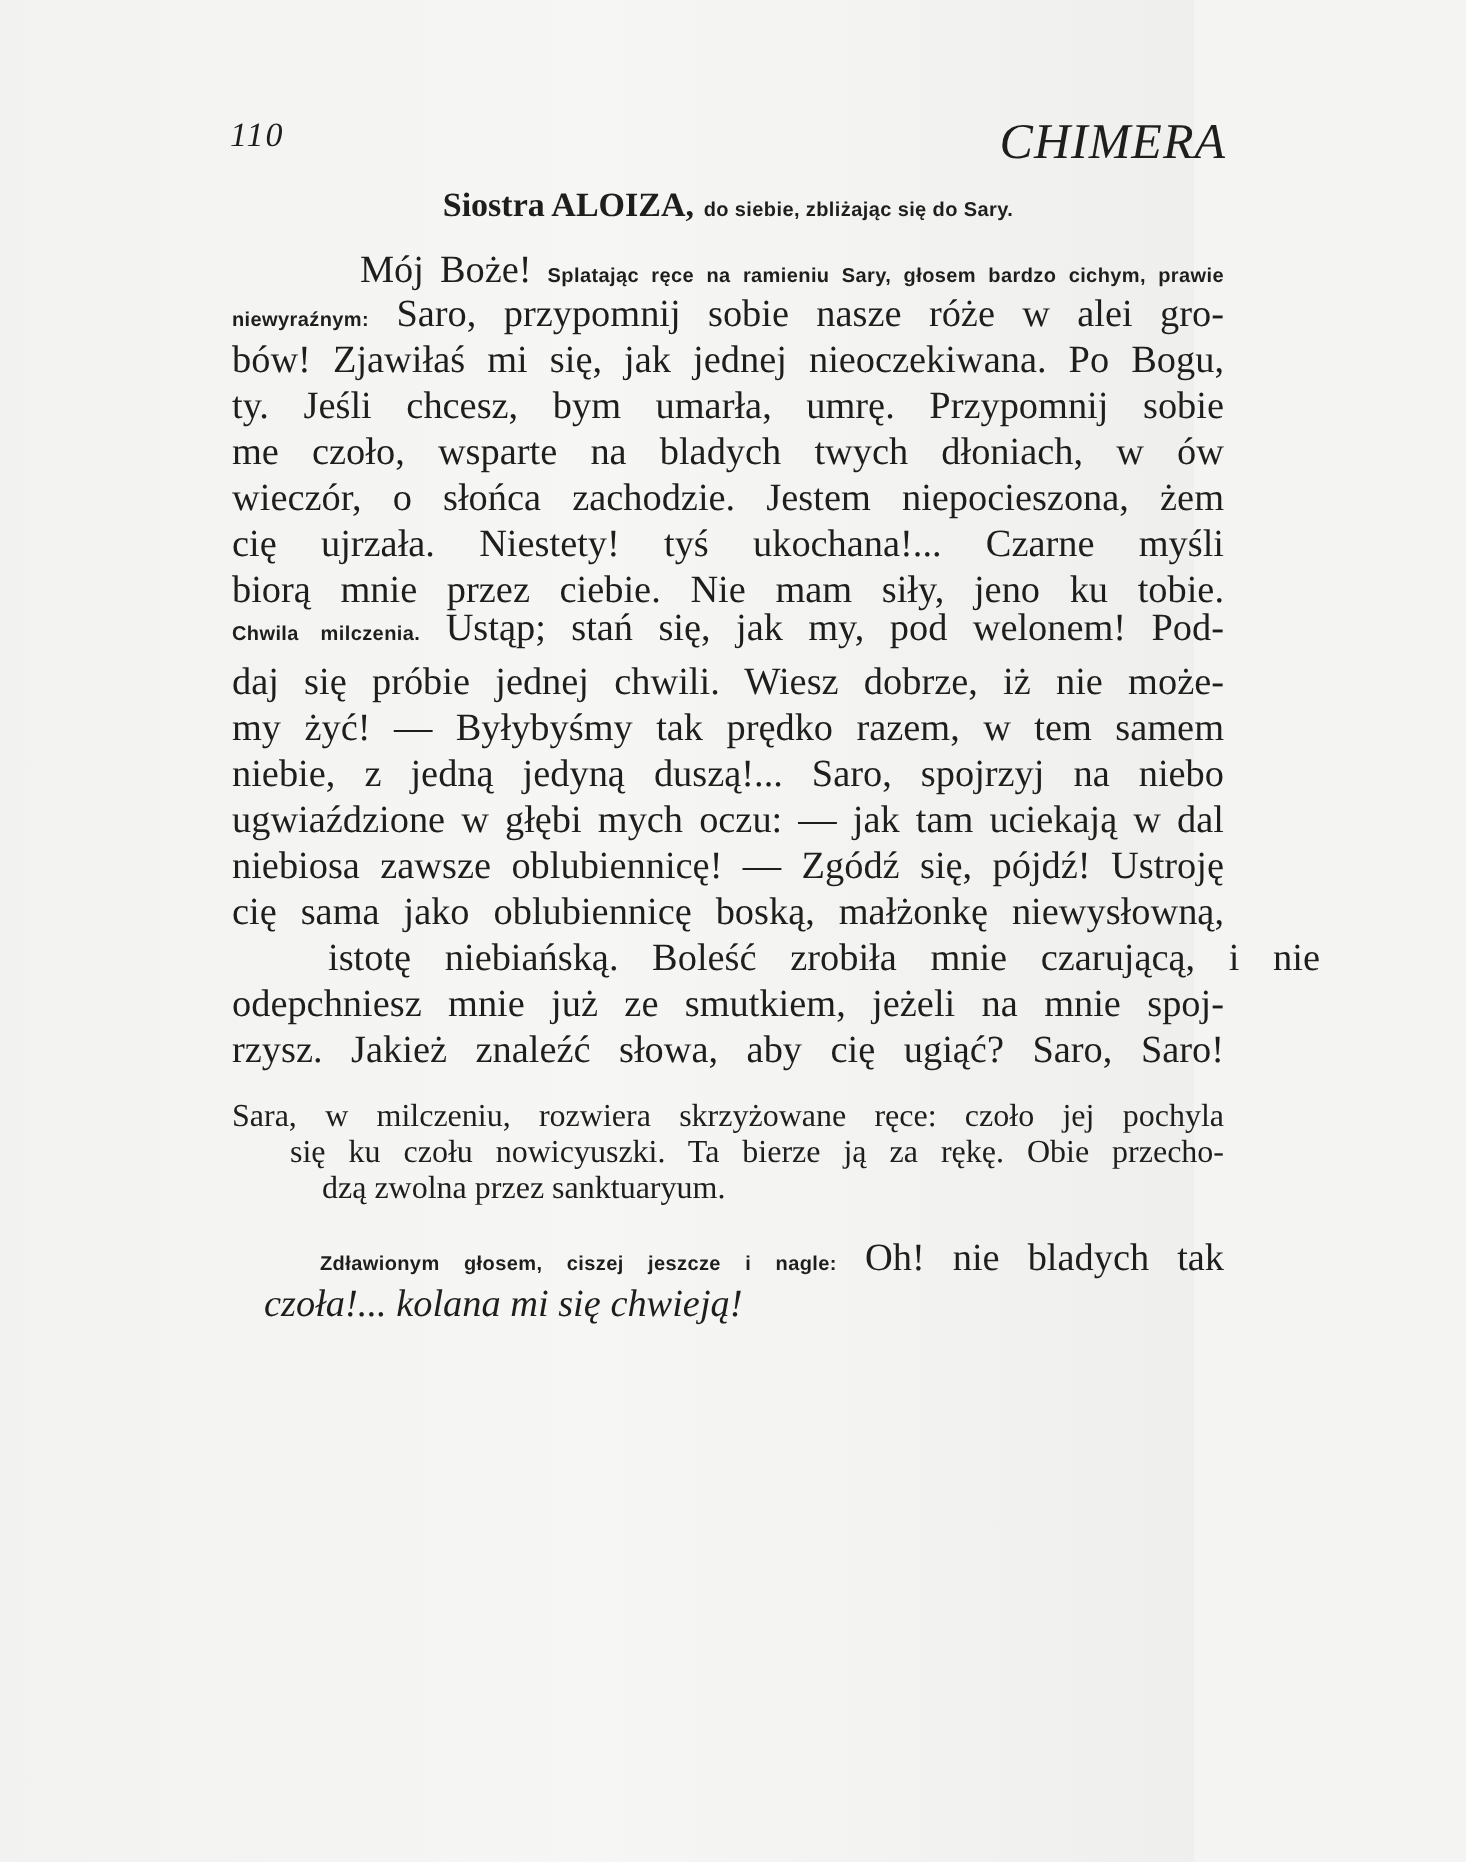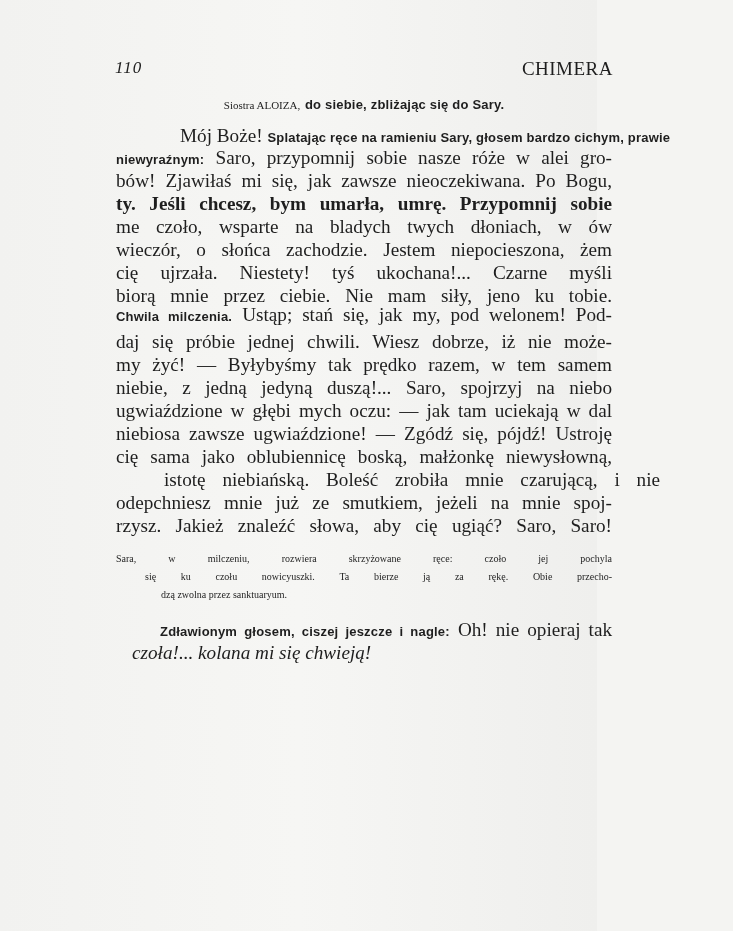--- a/index.html
+++ b/index.html
@@ -18,37 +18,37 @@
   .running-head {
     position: absolute; top: 58px; left: 115px; width: 498px; height: 24px;
   }
   .folio {
     position: absolute; left: 0; top: 0;
     font-family: "Liberation Serif", serif; font-style: italic;
     font-size: 17px; letter-spacing: 1px;
   }
   .running-title {
     position: absolute; right: 0; top: 0;
-    font-family: "Liberation Serif", serif; 
-    font-size: 19px; letter-spacing: 0.5px;
+    font-family: "Liberation Serif", serif; font-style: italic;
+    font-size: 25px; letter-spacing: 0.5px;
   }
   .text {
     position: absolute; left: 116px; width: 496px;
     font-family: "Liberation Serif", serif;
   }
   .line {
     position: absolute; left: 0; width: 100%;
     white-space: nowrap; font-size: 19.2px; line-height: 22px;
     text-align: justify; text-align-last: justify;
   }
   .line.noj { text-align-last: left; margin-left: 16px; }
   .center { text-align: center !important; text-align-last: center !important; }
-  .sd { font-family: "Liberation Sans", sans-serif; font-size: 13px; font-weight: bold; letter-spacing: 0.2px; }
-  .speaker-name { font-size: 11px; }
-  .sm { font-size: 10px; line-height: 18px; }
+  .sd { font-family: "Liberation Sans", sans-serif; font-size: 10px; font-weight: bold; letter-spacing: 0.2px; }
+  .speaker-name { font-size: 17px; font-weight: bold; }
+  .sm { font-size: 16px; line-height: 18px; }
   .hang { padding-left: 29px; box-sizing: border-box; }
 </style>
 </head>
 <body>
 
 <div class="page">
 
   <div class="running-head">
     <span class="folio">110</span>
     <span class="running-title">CHIMERA</span>
@@ -62,44 +62,44 @@
     </div>
 
     <div class="line" style="top:33px; padding-left:64px; box-sizing:border-box;">
       <span>Mój Boże!</span>
       <span class="sd">Splatając ręce na ramieniu Sary, głosem bardzo cichym, prawie</span>
     </div>
     <div class="line" style="top:55px;">
       <span class="sd">niewyraźnym:</span>
       <span>Saro, przypomnij sobie nasze róże w alei gro-</span>
     </div>
-    <div class="line" style="top:78px;">bów! Zjawiłaś mi się, jak zawsze nieoczekiwana. Po Bogu,</div>
-    <div class="line" style="top:101px;font-weight:bold;">ty. Jeśli chcesz, bym umarła, umrę. Przypomnij sobie</div>
+    <div class="line" style="top:78px;">bów! Zjawiłaś mi się, jak jednej nieoczekiwana. Po Bogu,</div>
+    <div class="line" style="top:101px;">ty. Jeśli chcesz, bym umarła, umrę. Przypomnij sobie</div>
     <div class="line" style="top:124px;">me czoło, wsparte na bladych twych dłoniach, w ów</div>
     <div class="line" style="top:147px;">wieczór, o słońca zachodzie. Jestem niepocieszona, żem</div>
     <div class="line" style="top:170px;">cię ujrzała. Niestety! tyś ukochana!... Czarne myśli</div>
     <div class="line" style="top:193px;">biorą mnie przez ciebie. Nie mam siły, jeno ku tobie.</div>
     <div class="line" style="top:212px;">
       <span class="sd">Chwila milczenia.</span>
       <span>Ustąp; stań się, jak my, pod welonem! Pod-</span>
     </div>
     <div class="line" style="top:239px;">daj się próbie jednej chwili. Wiesz dobrze, iż nie może-</div>
     <div class="line" style="top:262px;">my żyć! — Byłybyśmy tak prędko razem, w tem samem</div>
     <div class="line" style="top:285px;">niebie, z jedną jedyną duszą!... Saro, spojrzyj na niebo</div>
     <div class="line" style="top:308px;">ugwiaździone w głębi mych oczu: — jak tam uciekają w dal</div>
-    <div class="line" style="top:331px;">niebiosa zawsze ugwiaździone! — Zgódź się, pójdź! Ustroję</div>
+    <div class="line" style="top:331px;">niebiosa zawsze oblubiennicę! — Zgódź się, pójdź! Ustroję</div>
     <div class="line" style="top:354px;">cię sama jako oblubiennicę boską, małżonkę niewysłowną,</div>
     <div class="line" style="top:377px;margin-left:48px;">istotę niebiańską. Boleść zrobiła mnie czarującą, i nie</div>
     <div class="line" style="top:400px;">odepchniesz mnie już ze smutkiem, jeżeli na mnie spoj-</div>
     <div class="line" style="top:423px;">rzysz. Jakież znaleźć słowa, aby cię ugiąć? Saro, Saro!</div>
 
     <div class="line sm" style="top:458px;">Sara, w milczeniu, rozwiera skrzyżowane ręce: czoło jej pochyla</div>
     <div class="line sm hang" style="top:476px;">się ku czołu nowicyuszki. Ta bierze ją za rękę. Obie przecho-</div>
     <div class="line sm hang noj" style="top:494px;">dzą zwolna przez sanktuaryum.</div>
 
     <div class="line" style="top:527px; padding-left:44px; box-sizing:border-box;">
       <span class="sd">Zdławionym głosem, ciszej jeszcze i nagle:</span>
-      <span>Oh! nie opieraj tak</span>
+      <span>Oh! nie bladych tak</span>
     </div>
     <div class="line noj" style="top:550px;font-style:italic;">czoła!... kolana mi się chwieją!</div>
 
   </div>
 </div>
 
 </body></html>

